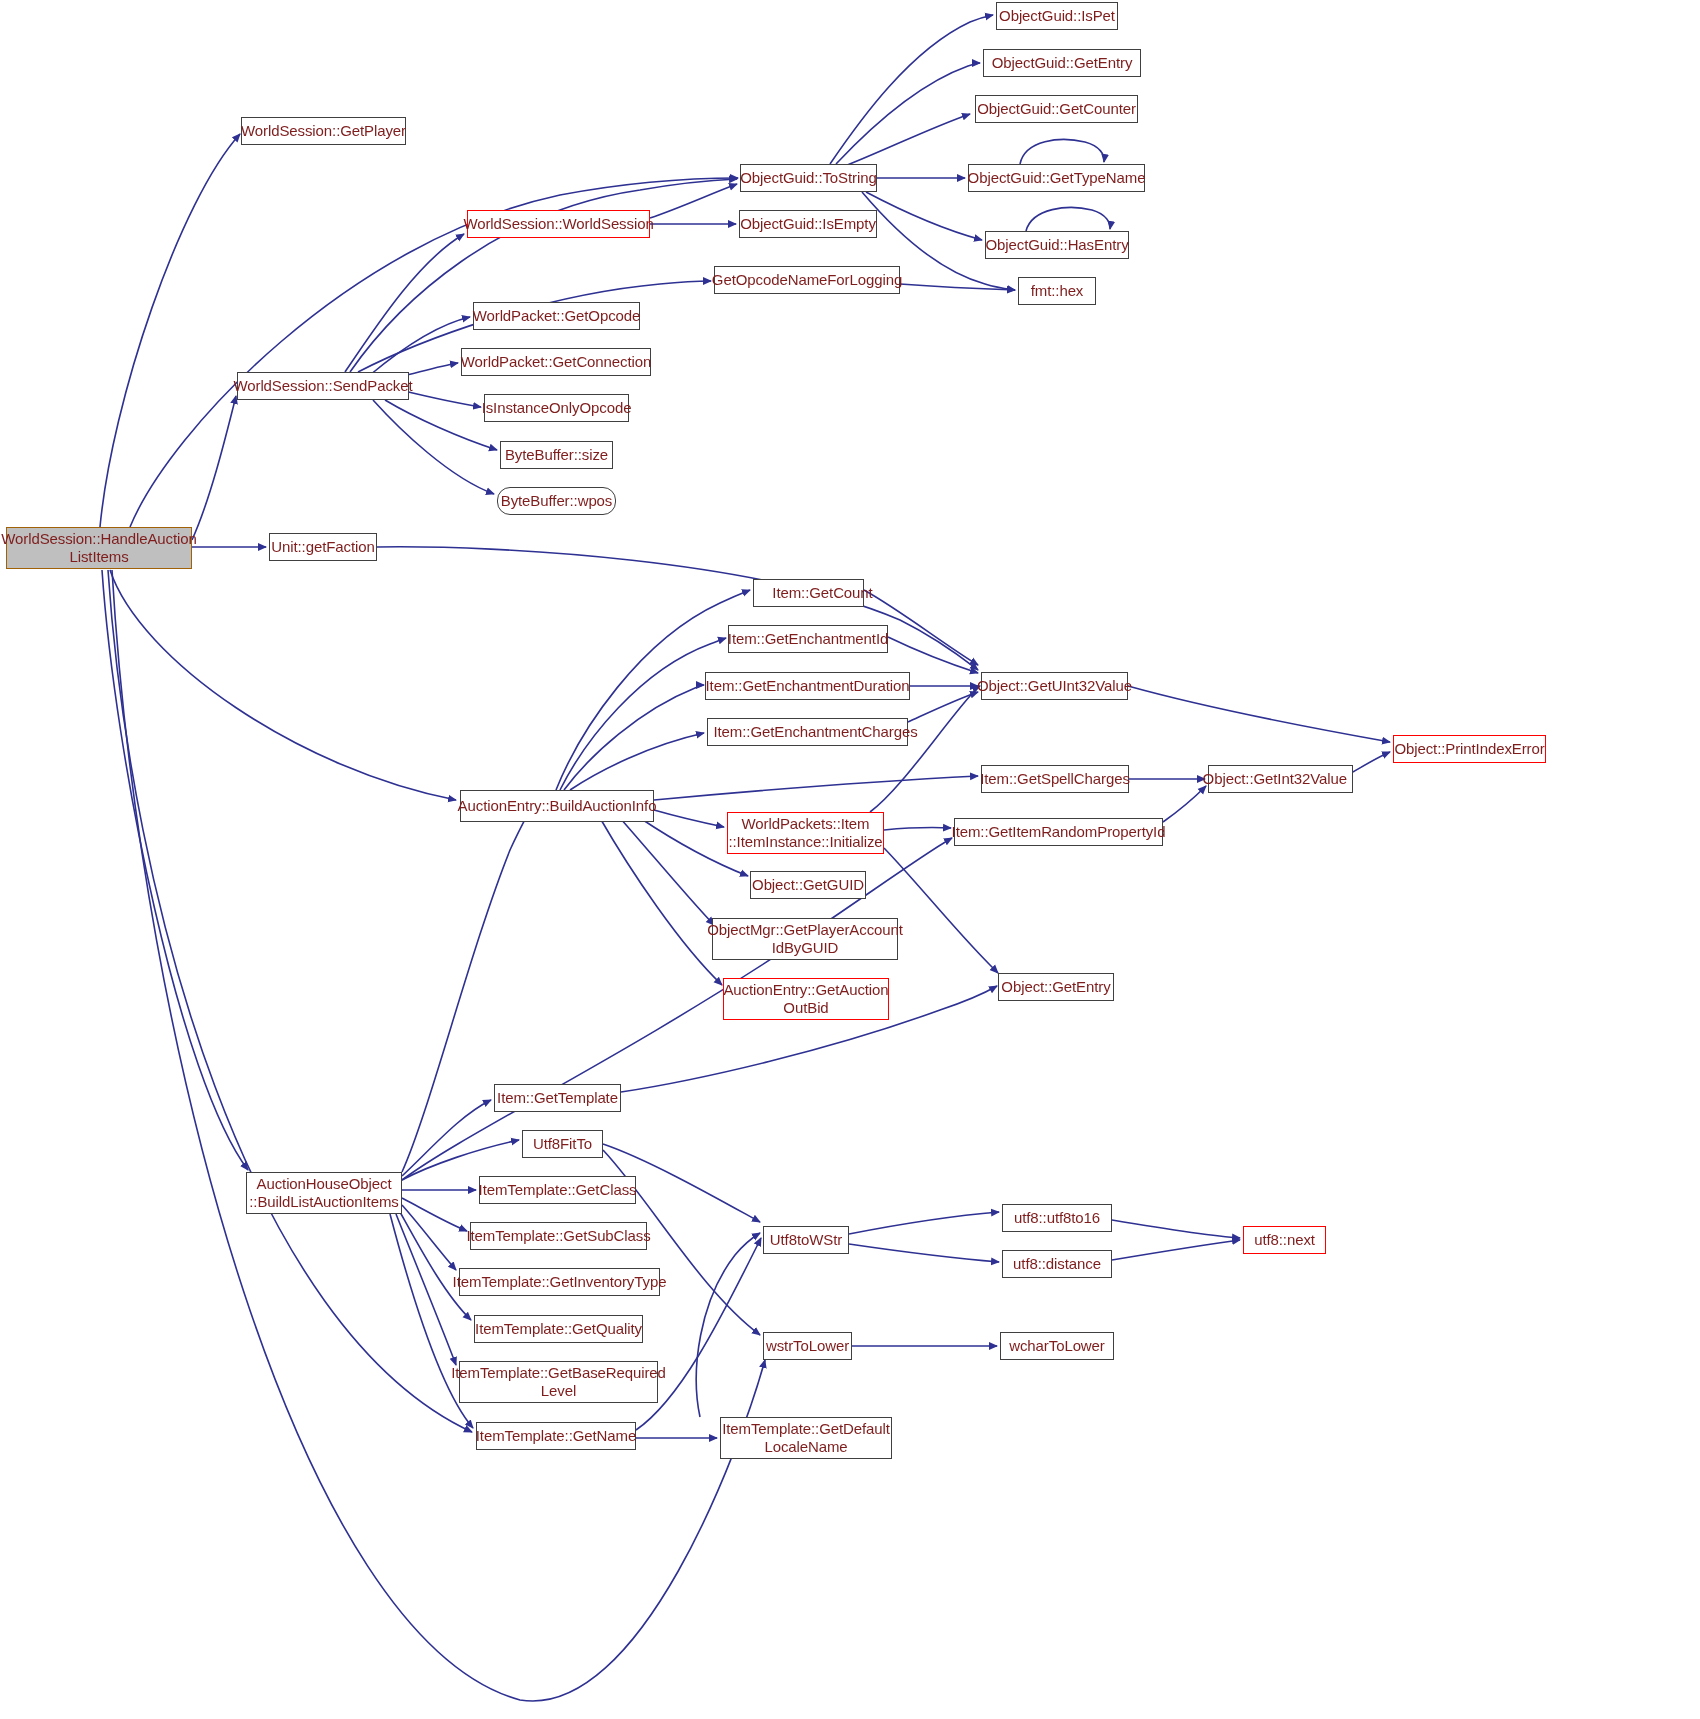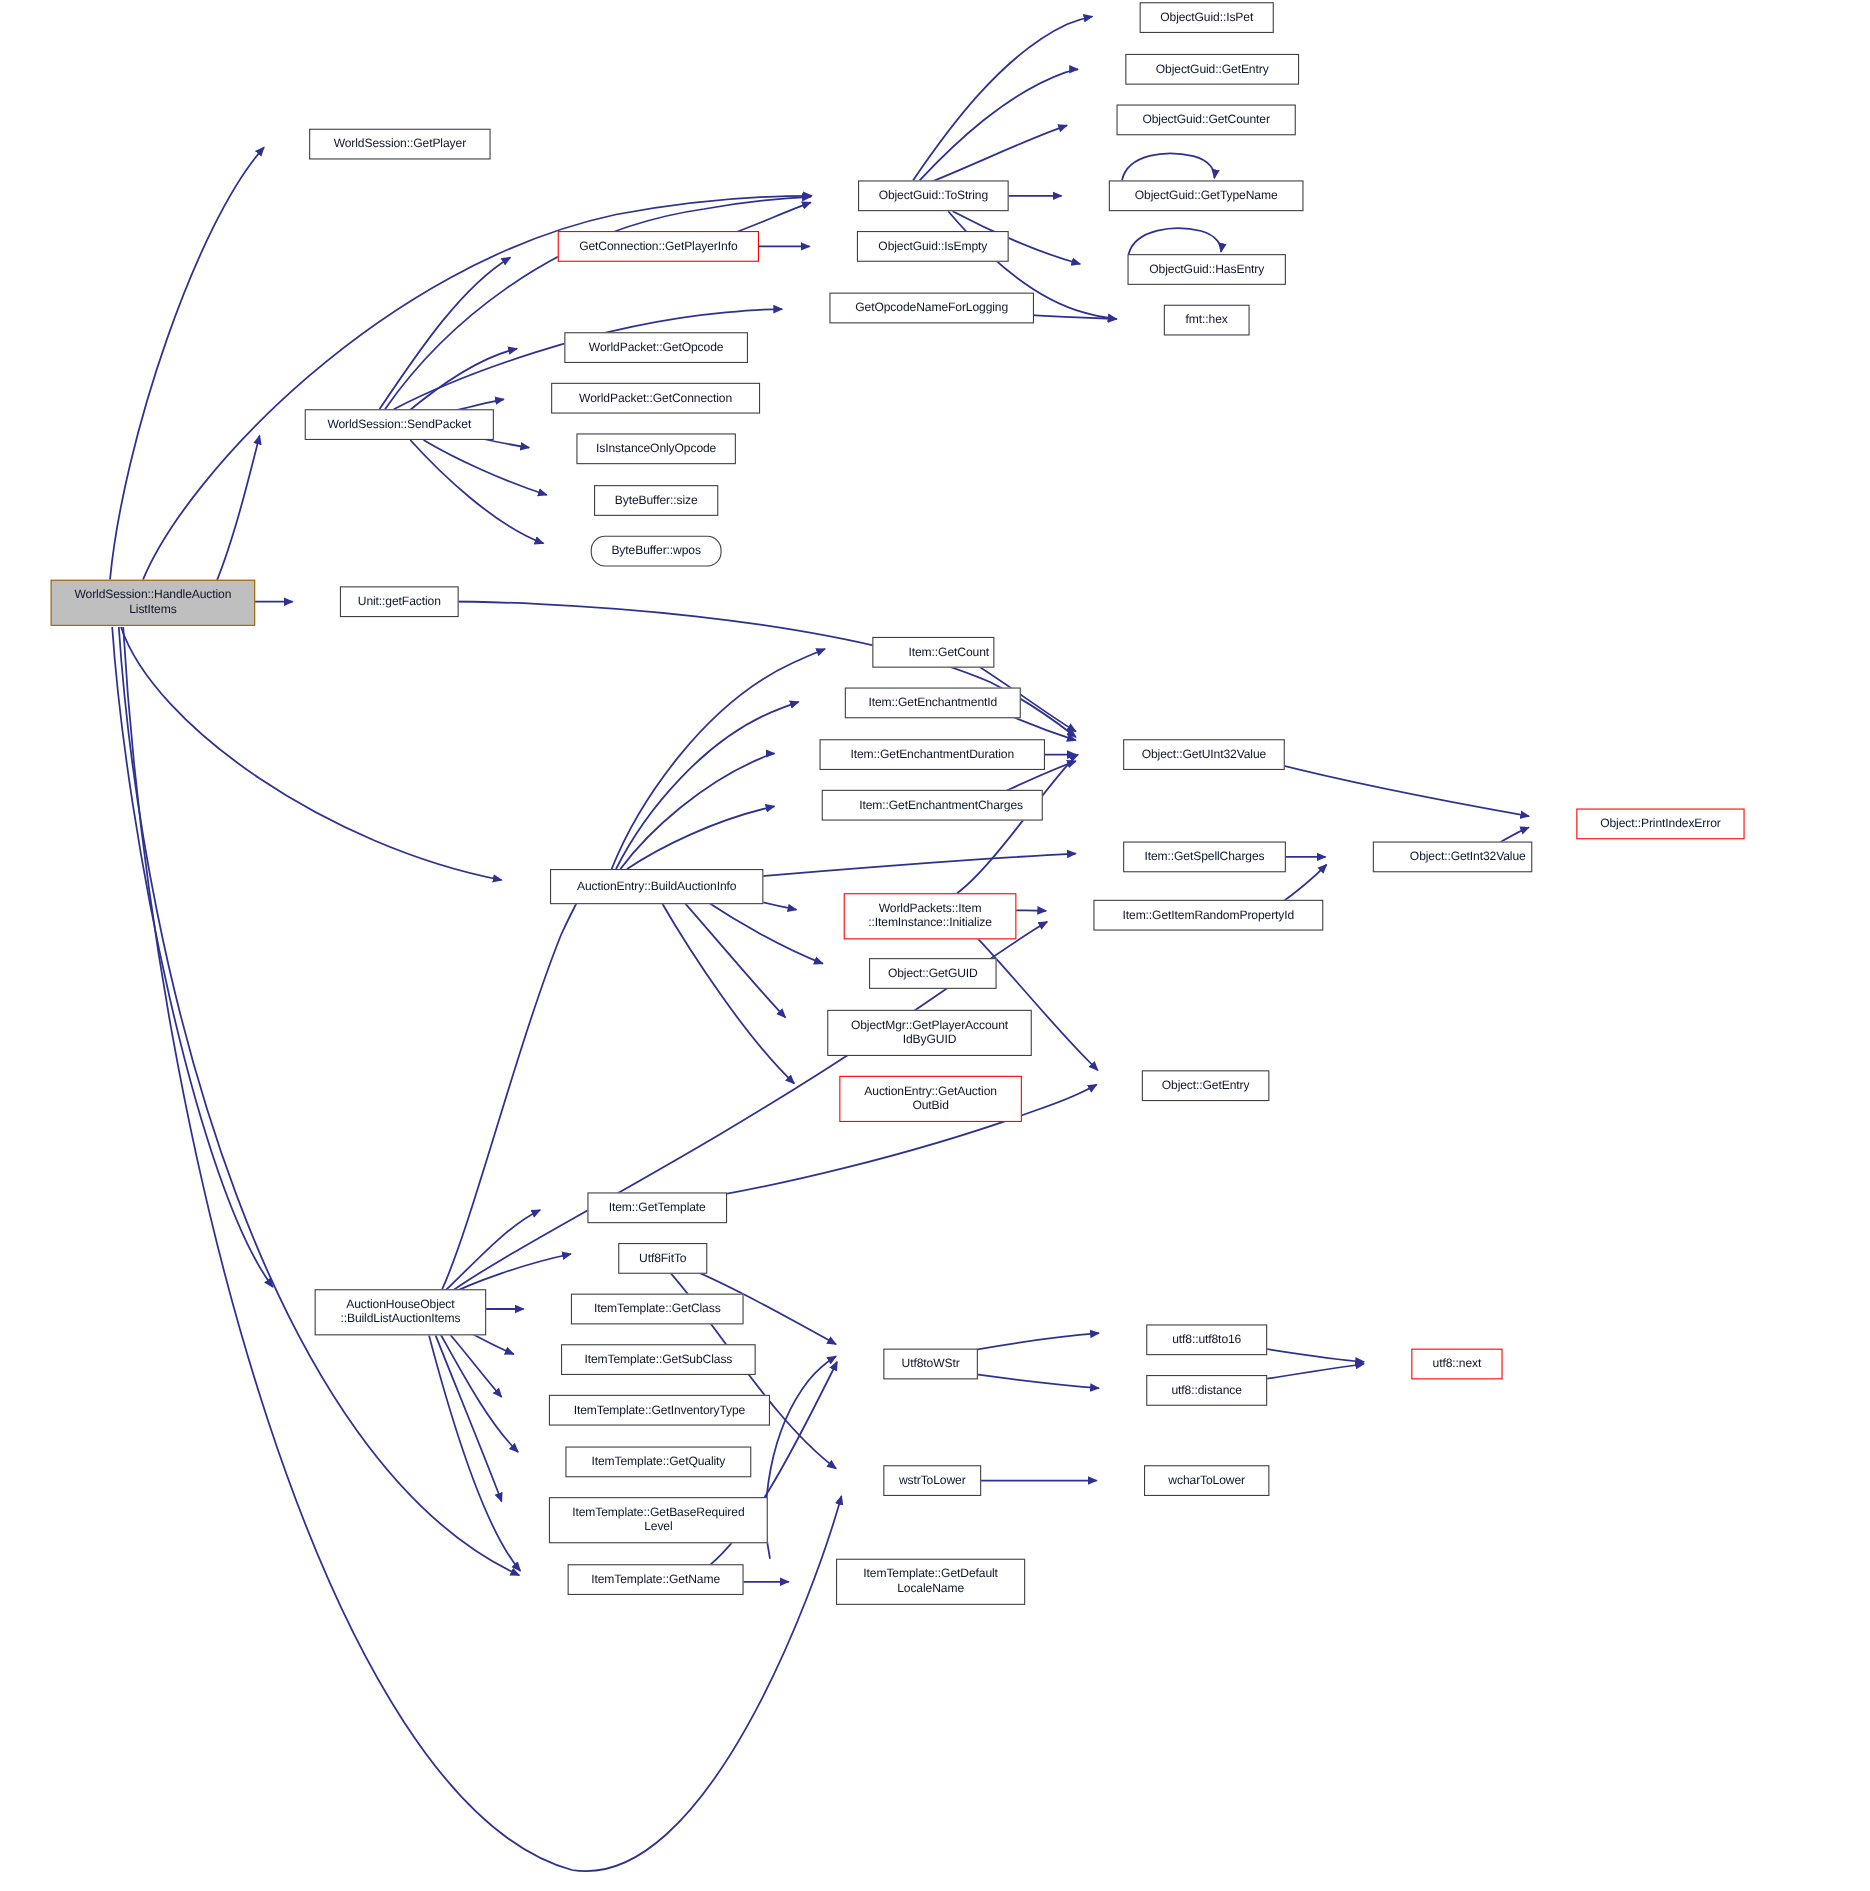--- a/index.html
+++ b/index.html
@@ -25,27 +25,26 @@
   }
   .node {
     position: absolute;
     box-sizing: border-box;
     display: flex;
     align-items: center;
     justify-content: center;
     text-align: center;
     background: #ffffff;
     border: 1px solid #404040;
-    color: #0f172a;
-    font-size: 11px;
+    color: #7f1d1d;
+    font-size: 15px;
     line-height: 1.18;
     white-space: pre-line;
     z-index: 5;
     letter-spacing: -0.1px;
-    margin-left: 40px;
   }
   .node.red {
     border: 1px solid #ff0000;
   }
   .node.root {
     background: #bfbfbf;
     border: 1px solid #a16207;
   }
   .node-label {
     display: block;
@@ -133,21 +132,21 @@
         <path d="M 636,1438 L 717,1438" marker-end="url(#arrow)"></path>
         <path d="M 636,1430 C 680,1400 720,1320 755,1250 C 758,1244 760,1240 761,1238" marker-end="url(#arrow)"></path>
         <path d="M 700,1417 C 690,1370 700,1300 735,1255 C 745,1243 755,1236 760,1233" marker-end="url(#arrow)"></path>
       </g>
   </svg>
   <div id="node-group">
       <div class="node root" style="left: 6px; top: 527px; width: 186px; height: 42px;"><span class="node-label">WorldSession::HandleAuction
 ListItems</span></div>
       <div class="node" style="left: 241px; top: 117px; width: 165px; height: 28px;"><span class="node-label">WorldSession::GetPlayer</span></div>
       <div class="node" style="left: 237px; top: 372px; width: 172px; height: 28px;"><span class="node-label">WorldSession::SendPacket</span></div>
-      <div class="node red" style="left: 467px; top: 210px; width: 183px; height: 28px;"><span class="node-label">GetConnection::GetPlayerInfo</span></div>
+      <div class="node red" style="left: 467px; top: 210px; width: 183px; height: 28px;"><span class="node-label">WorldSession::WorldSession</span></div>
       <div class="node" style="left: 740px; top: 164px; width: 137px; height: 28px;"><span class="node-label">ObjectGuid::ToString</span></div>
       <div class="node" style="left: 739px; top: 210px; width: 138px; height: 28px;"><span class="node-label">ObjectGuid::IsEmpty</span></div>
       <div class="node" style="left: 714px; top: 266px; width: 186px; height: 28px;"><span class="node-label">GetOpcodeNameForLogging</span></div>
       <div class="node" style="left: 996px; top: 2px; width: 122px; height: 28px;"><span class="node-label">ObjectGuid::IsPet</span></div>
       <div class="node" style="left: 983px; top: 49px; width: 158px; height: 28px;"><span class="node-label">ObjectGuid::GetEntry</span></div>
       <div class="node" style="left: 975px; top: 95px; width: 163px; height: 28px;"><span class="node-label">ObjectGuid::GetCounter</span></div>
       <div class="node" style="left: 968px; top: 164px; width: 177px; height: 28px;"><span class="node-label">ObjectGuid::GetTypeName</span></div>
       <div class="node" style="left: 985px; top: 231px; width: 144px; height: 28px;"><span class="node-label">ObjectGuid::HasEntry</span></div>
       <div class="node" style="left: 1018px; top: 277px; width: 78px; height: 28px;"><span class="node-label">fmt::hex</span></div>
       <div class="node" style="left: 473px; top: 302px; width: 167px; height: 28px;"><span class="node-label">WorldPacket::GetOpcode</span></div>

